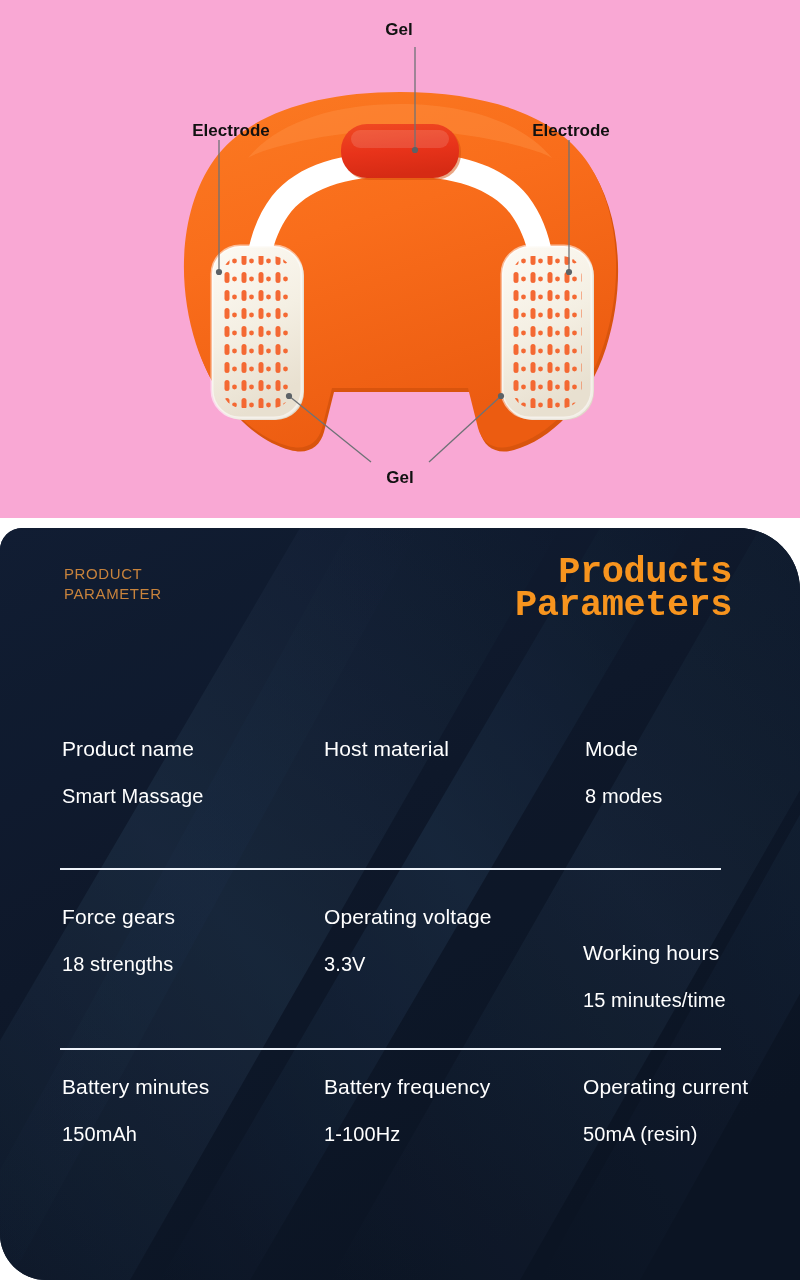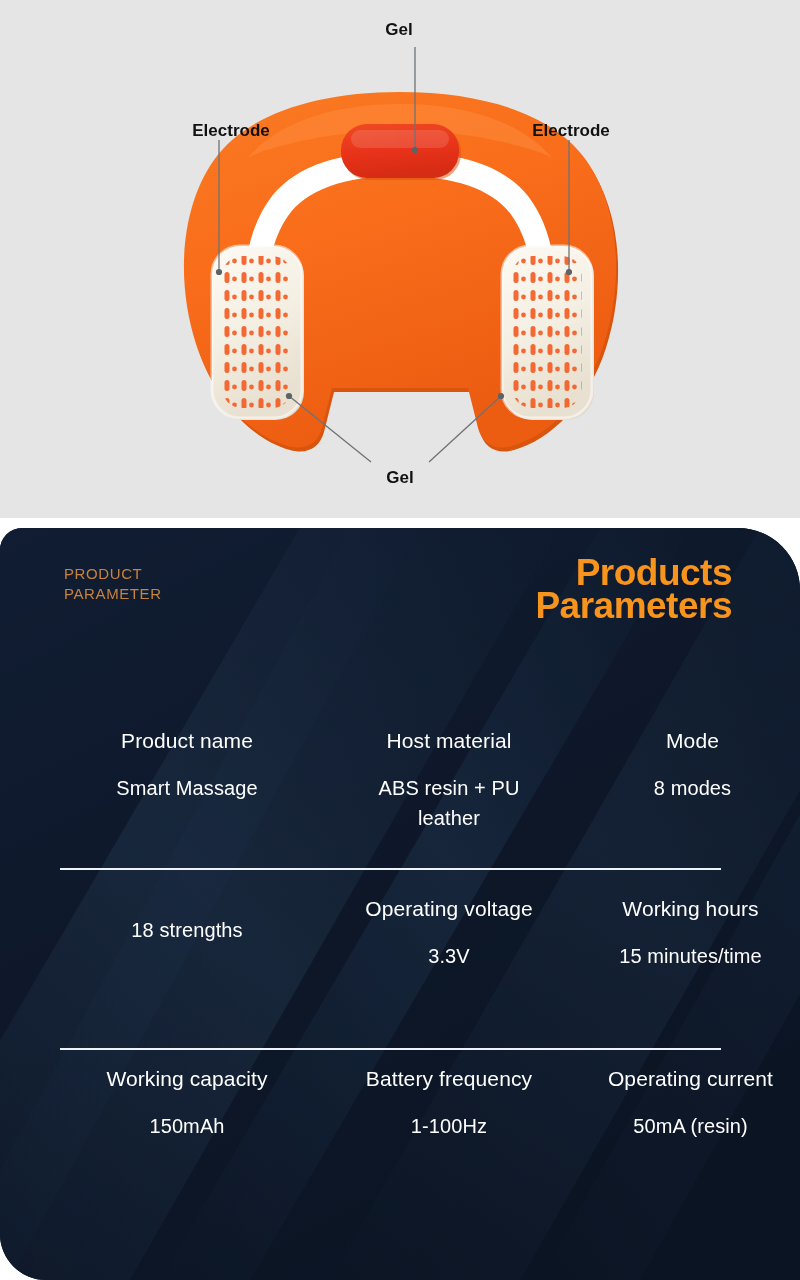--- a/index.html
+++ b/index.html
@@ -6,21 +6,21 @@
   * { margin:0; padding:0; box-sizing:border-box; }
   html, body {
     width:800px; height:1280px;
     background:#ffffff;
     font-family:"Liberation Sans", sans-serif;
     overflow:hidden;
   }
   .page { position:relative; width:800px; height:1280px; background:#fff; }
 
   
-  .diagram { position:relative; width:800px; height:518px; background:#e5e5e5; }
+  .diagram { position:relative; width:800px; height:518px; background:#f9a8d4; }
 
   .diagram-svg { position:absolute; left:0; top:0; width:800px; height:518px; }
 
   .callout {
     position:absolute;
     font-family:"Liberation Sans", sans-serif;
     font-weight:bold;
     font-size:17px;
     color:#111111;
     white-space:nowrap;
@@ -52,36 +52,36 @@
   .kicker span { display:block; }
 
   .panel-title {
     position:absolute; right:68px; top:556px;
     text-align:right;
     color:#f7941e;
     font-weight:bold;
     font-size:37px;
     line-height:33px;
     letter-spacing:-0.5px;
-    font-family:Liberation Sans, sans-serif;
+    font-family:Liberation Mono, monospace;
   }
   .panel-title span { display:block; }
 
   
   .spec-table { position:absolute; left:0; top:728px; width:800px; }
   .spec-row { position:relative; width:800px; }
   .spec-row.r1 { height:168px; }
   .spec-row.r2 { height:170px; }
   .spec-row.r3 { height:140px; }
 
-  .cell { position:absolute; top:0;text-align:center; }
+  .cell { position:absolute; top:8px; }
   .cell.c1 { left:62px;  width:250px; }
   .cell.c2 { left:324px; width:250px; }
   .cell.c3 { left:585px; width:215px; }
-  .spec-row.r2 .cell.c3 { left:583px; }
+  .spec-row.r2 .cell.c3 { left:583px;margin-top:36px; }
   .spec-row.r3 .cell.c3 { left:583px; }
 
   .cell-label {
     font-size:21px; line-height:26px; color:#ffffff;
     font-weight:400; letter-spacing:0.1px;
     white-space:nowrap;
   }
   .cell-value {
     margin-top:19px;
     font-size:20px; line-height:30px; color:#ffffff;
@@ -253,48 +253,45 @@
 
     <div class="spec-row r1">
       <div class="cell c1">
         <div class="cell-label">Product name</div>
         <div class="cell-value">
             <div>Smart Massage</div>
           </div>
       </div>
       <div class="cell c2">
         <div class="cell-label">Host material</div>
-        <div class="cell-value">
-            <div>ABS resin + PU</div>
-            <div>leather</div>
-          </div>
       </div>
       <div class="cell c3">
         <div class="cell-label">Mode</div>
         <div class="cell-value">8 modes</div>
       </div>
     </div>
 
     <div class="spec-row r2">
       <div class="cell c1">
+        <div class="cell-label">Force gears</div>
         <div class="cell-value">18 strengths</div>
       </div>
       <div class="cell c2">
         <div class="cell-label">Operating voltage</div>
         <div class="cell-value">3.3V</div>
       </div>
       <div class="cell c3">
         <div class="cell-label">Working hours</div>
         <div class="cell-value">15 minutes/time</div>
       </div>
     </div>
 
     <div class="spec-row r3">
       <div class="cell c1">
-        <div class="cell-label">Working capacity</div>
+        <div class="cell-label">Battery minutes</div>
         <div class="cell-value">150mAh</div>
       </div>
       <div class="cell c2">
         <div class="cell-label">Battery frequency</div>
         <div class="cell-value">1-100Hz</div>
       </div>
       <div class="cell c3">
         <div class="cell-label">Operating current</div>
         <div class="cell-value">50mA (resin)</div>
       </div>

